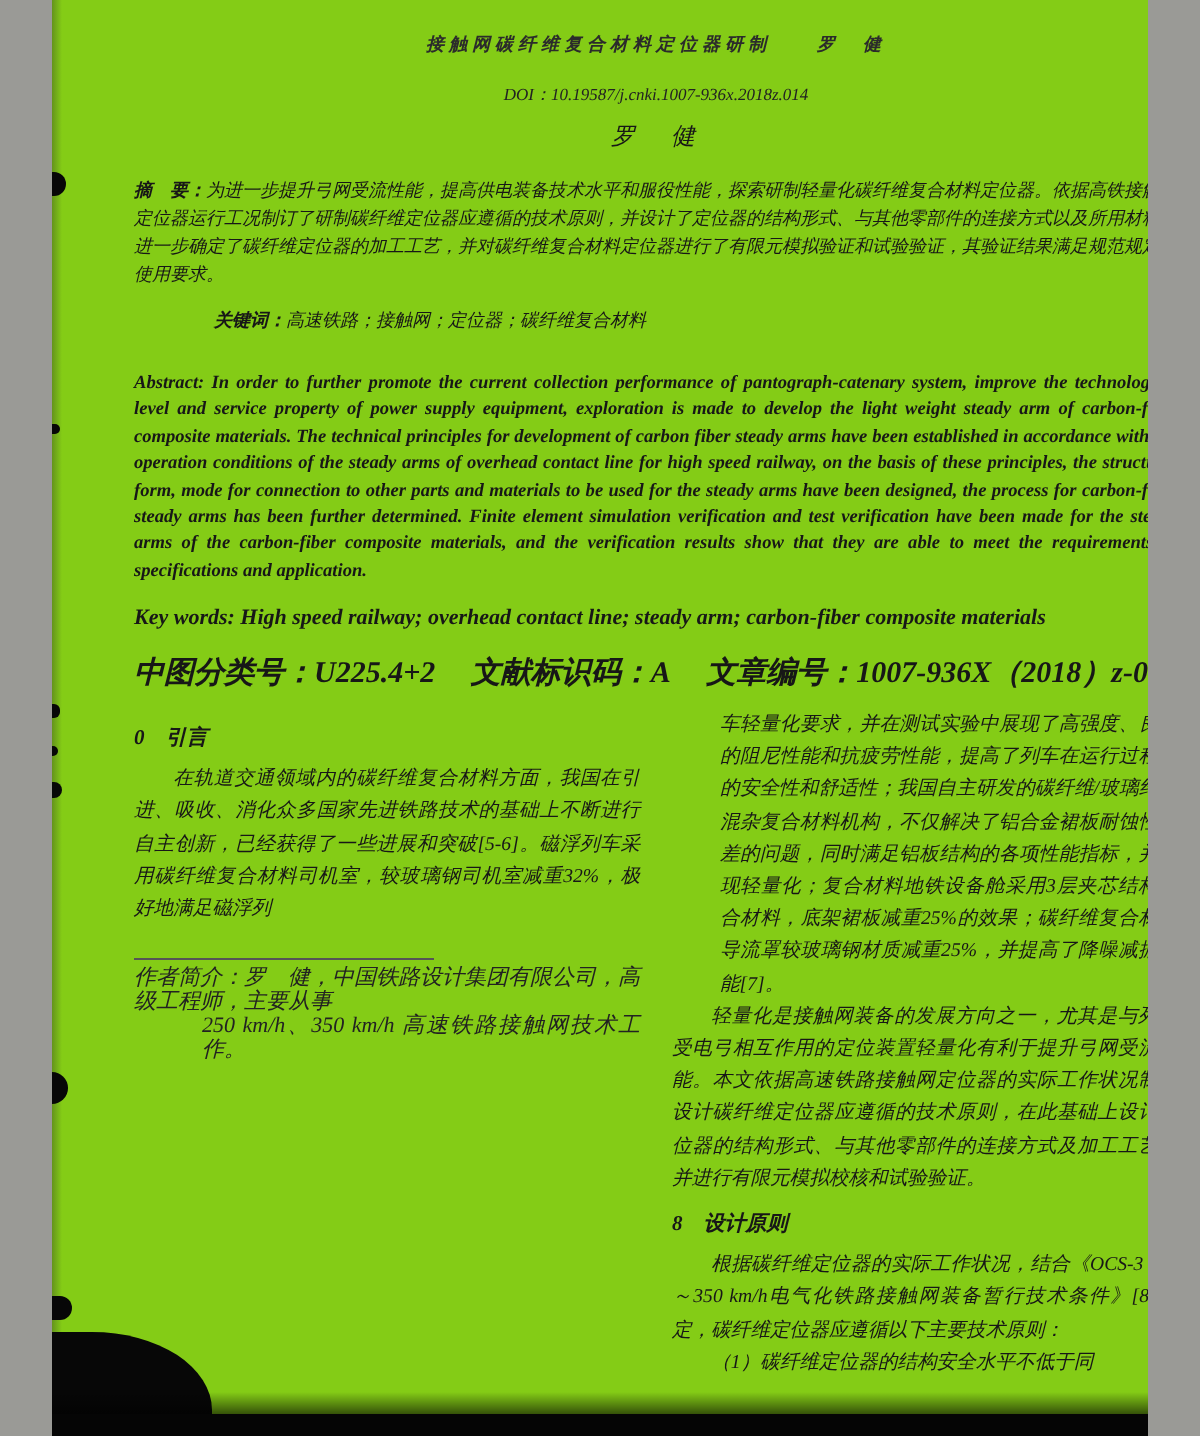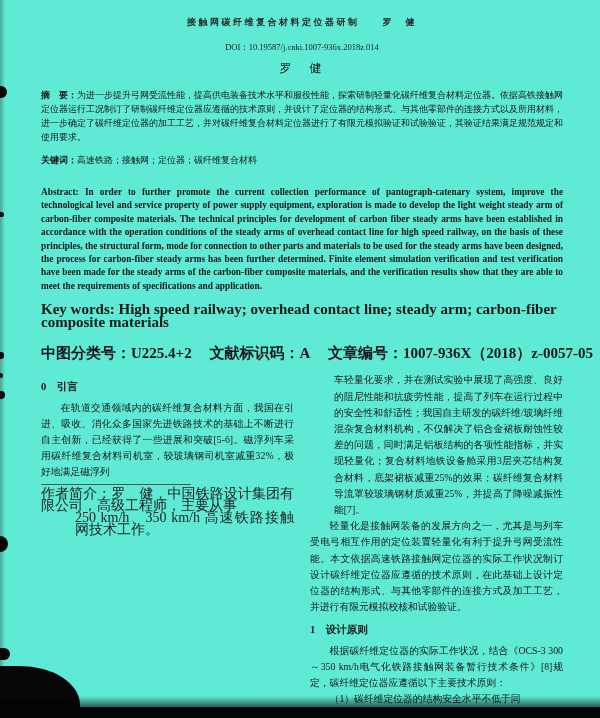--- a/index.html
+++ b/index.html
@@ -1,42 +1,42 @@
 <!DOCTYPE html>
 <html><head>
 <meta charset="utf-8">
 <style>
   html,body{margin:0;padding:0;background:#9a9a96;}
   .page{
-    position:relative;width:600px;height:718px;margin:0 auto;
-    background:#5eead4;overflow:hidden;
-    font-family:"Liberation Serif","DejaVu Serif",serif;color:#171717;
+    position:relative;width:548px;height:718px;margin:0 auto;
+    background:#84cc16;overflow:hidden;
+    font-family:"Liberation Serif","DejaVu Serif",serif;color:#171717;font-style:italic;
   }
   .content{position:absolute;left:41px;top:16px;width:522px;}
 
   .running-header{text-align:center;font-size:9px;font-weight:bold;letter-spacing:2.5px;color:#2b2b2b;}
   .doi{margin-top:13px;font-size:8.5px;color:#222;text-align:center;}
   .paper-title{margin-top:8px;text-align:center;font-size:19px;font-weight:bold;letter-spacing:2px;color:#111;}
   .author-name{margin-top:6px;text-align:center;font-size:12px;letter-spacing:3px;}
 
   .abs-cn{margin-top:11px;font-size:9px;line-height:14px;text-align:justify;}
-  .kw-cn{font-size:9px;line-height:14px;margin-top:1px;}
+  .kw-cn{font-size:9px;line-height:14px;margin-top:1px;margin-left:40px;}
   .lbl{font-weight:bold;}
   .abs-en{margin-top:19px;font-size:9.3px;line-height:13.4px;text-align:justify;font-weight:600;}
-  .kw-en{font-size:15px;line-height:13.4px;font-weight:600;margin-top:1px;}
+  .kw-en{font-size:11px;line-height:13.4px;font-weight:600;margin-top:1px;}
   .meta{margin-top:6px;font-size:15px;font-weight:bold;white-space:nowrap;}
   .meta .pair{margin-right:14px;}
 
   .columns{display:flex;gap:16px;margin-top:9px;}
   .col{width:253px;font-size:9.8px;line-height:16.2px;text-align:justify;}
   .col p{margin:0;text-indent:2em;}
   .col p.noindent{text-indent:0;margin-left:24px;}
   .sec-heading{font-size:10.5px;font-weight:bold;margin:7px 0 4px 0;}
 
-  .footnote{margin-top:3px;font-size:14px;line-height:12px;color:#222;}
+  .footnote{margin-top:16px;font-size:11px;line-height:12px;color:#222;}
   .footnote-rule{width:150px;border-top:1px solid #555;margin-bottom:3px;}
   .fn2{padding-left:34px;}
 
   
   .artifact{position:absolute;background:#070707;}
   .edge-shade{position:absolute;left:0;top:0;width:5px;height:718px;
     background:linear-gradient(to right,rgba(40,40,40,.35),rgba(0,0,0,0));}
   .a-nub1{left:0;top:86px;width:7px;height:12px;border-radius:0 6px 6px 0;}
   .a-dot1{left:0;top:212px;width:4px;height:5px;border-radius:0 3px 3px 0;}
   .a-dot2{left:0;top:352px;width:4px;height:7px;border-radius:0 3px 3px 0;}
@@ -88,21 +88,21 @@
         <div class="footnote">
           <div class="footnote-rule"></div>
           <div>作者简介：罗　健，中国铁路设计集团有限公司，高级工程师，主要从事</div>
           <div class="fn2">250 km/h、350 km/h 高速铁路接触网技术工作。</div>
         </div>
       </div>
 
       <div class="col">
         <p class="noindent">车轻量化要求，并在测试实验中展现了高强度、良好的阻尼性能和抗疲劳性能，提高了列车在运行过程中的安全性和舒适性；我国自主研发的碳纤维/玻璃纤维混杂复合材料机构，不仅解决了铝合金裙板耐蚀性较差的问题，同时满足铝板结构的各项性能指标，并实现轻量化；复合材料地铁设备舱采用3层夹芯结构复合材料，底架裙板减重25%的效果；碳纤维复合材料导流罩较玻璃钢材质减重25%，并提高了降噪减振性能[7]。</p>
         <p>轻量化是接触网装备的发展方向之一，尤其是与列车受电弓相互作用的定位装置轻量化有利于提升弓网受流性能。本文依据高速铁路接触网定位器的实际工作状况制订设计碳纤维定位器应遵循的技术原则，在此基础上设计定位器的结构形式、与其他零部件的连接方式及加工工艺，并进行有限元模拟校核和试验验证。</p>
-        <div class="sec-heading">1　设计原则</div>
+        <div class="sec-heading">8　设计原则</div>
         <p>根据碳纤维定位器的实际工作状况，结合《OCS-3 300～350 km/h电气化铁路接触网装备暂行技术条件》[8]规定，碳纤维定位器应遵循以下主要技术原则：</p>
         <p>（1）碳纤维定位器的结构安全水平不低于同</p>
       </div>
 
     </div>
   </div>
 
   <div class="edge-shade"></div>
   <div class="artifact a-nub1"></div>
   <div class="artifact a-dot1"></div>

